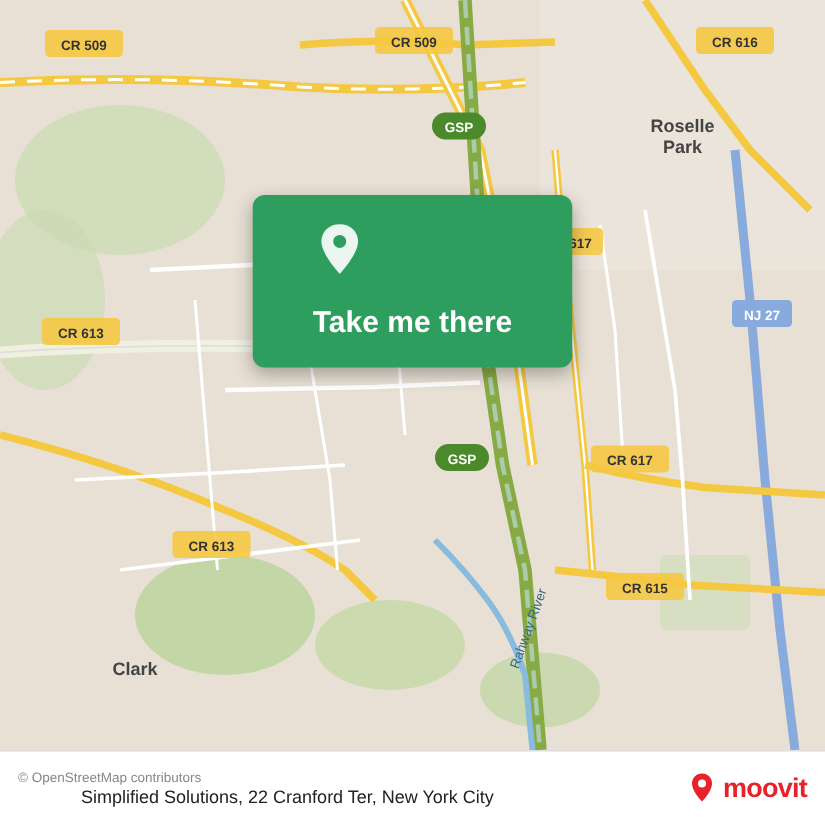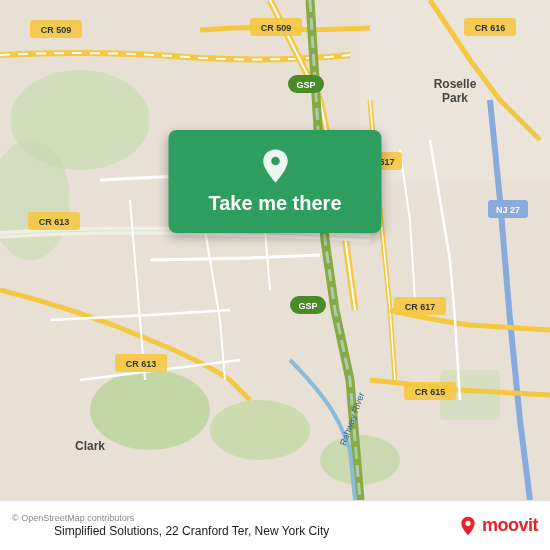--- a/index.html
+++ b/index.html
@@ -47,21 +47,21 @@
 
     #location-text {
       font-size: 12px;
       color: #222;
       margin-top: 1px;
       margin-left: 42px;
     }
 
     #moovit-logo {
       display: flex;
-      align-items: flex-end;
+      align-items: flex-start;
       gap: 4px;
     }
 
     #moovit-pin {
       width: 20px;
       height: 20px;
     }
 
     #moovit-text {
       font-size: 18px;
@@ -87,22 +87,21 @@
       background-color: #2e9e5e;
       color: #fff;
       border: none;
       border-radius: 8px;
       padding: 18px 40px;
       font-size: 20px;
       font-weight: bold;
       cursor: pointer;
       display: flex;
       flex-direction: column;
-      align-items: center;
-      gap: 8px;
+      gap: 20px;
       min-width: 180px;
       box-shadow: 0 4px 12px rgba(0,0,0,0.3);
     }
 
     .pin-icon {
       width: 36px;
       height: 36px;
     }
 
     

